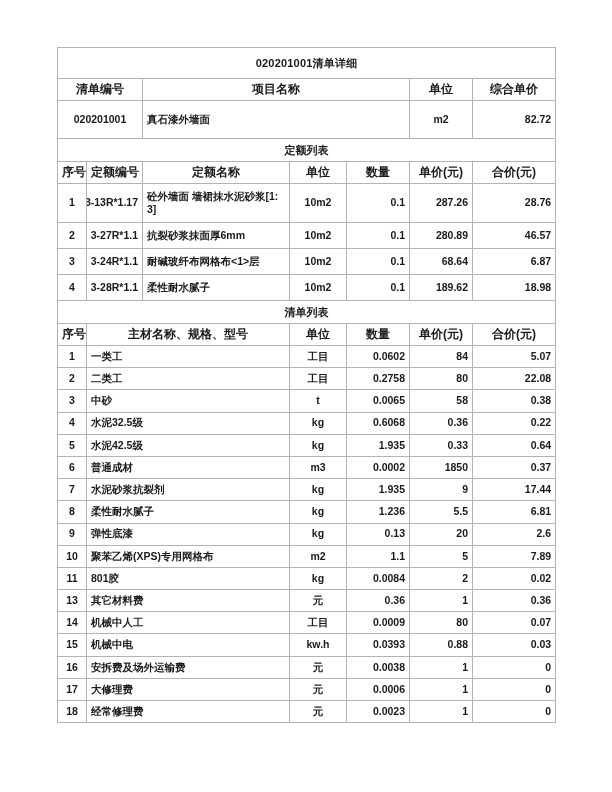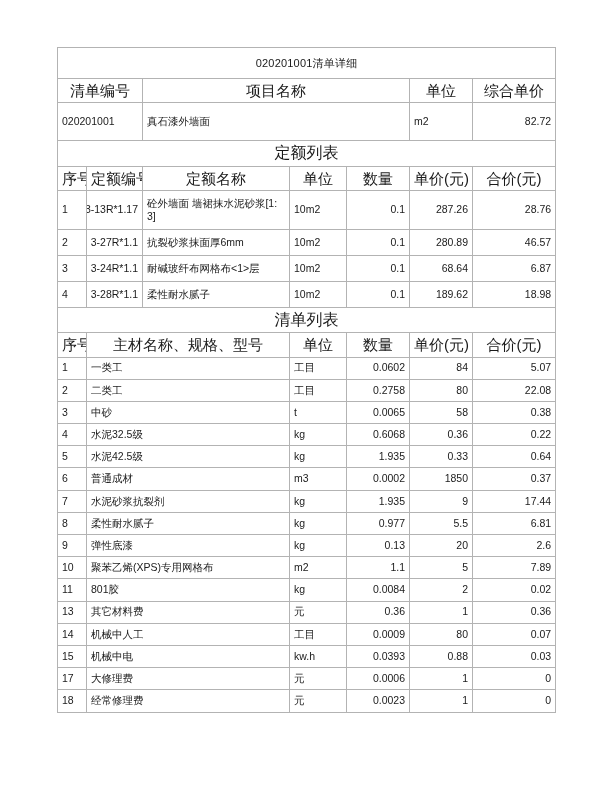--- a/index.html
+++ b/index.html
@@ -18,20 +18,21 @@
     position: relative;
     width: 612px;
     height: 792px;
     background: #ffffff;
   }
   .sheet {
     position: absolute;
     left: 57px;
     top: 47px;
     width: 498px;
+    font-weight: bold;
   }
   table.grid {
     border-collapse: collapse;
     table-layout: fixed;
     width: 498px;
     font-size: 10.5px;
   }
   table.grid td {
     border: 1px solid #b3b3b3;
     padding: 2px 4px;
@@ -43,28 +44,28 @@
   }
   td.title-cell {
     text-align: center;
     height: 26px;
     font-size: 11px;
     letter-spacing: 0.2px;
   }
   td.section-cell {
     text-align: center;
     height: 18px;
-    font-size: 16px;
+    font-size: 11px;
   }
   td.hdr {
     text-align: center;
     height: 17px;
-    font-size: 15px;
-  }
-  td.ctr { }
+    font-size: 12px;
+  }
+  td.ctr { text-align: center; }
   td.lft { text-align: left; }
   td.rgt { text-align: right; }
 
   tr.top-data td { height: 33px; }
   tr.def-row td { height: 21px; }
   tr.def-row-tall td { height: 34px; }
   tr.item-row td { height: 17.2px; }
 
   
   td.code-cell {
@@ -248,21 +249,21 @@
             <td class="lft" colspan="2">水泥砂浆抗裂剂</td>
             <td class="ctr">kg</td>
             <td class="rgt">1.935</td>
             <td class="rgt">9</td>
             <td class="rgt">17.44</td>
           </tr>
           <tr class="item-row">
             <td class="ctr">8</td>
             <td class="lft" colspan="2">柔性耐水腻子</td>
             <td class="ctr">kg</td>
-            <td class="rgt">0.977</td>
+            <td class="rgt">1.236</td>
             <td class="rgt">5.5</td>
             <td class="rgt">6.81</td>
           </tr>
           <tr class="item-row">
             <td class="ctr">9</td>
             <td class="lft" colspan="2">弹性底漆</td>
             <td class="ctr">kg</td>
             <td class="rgt">0.13</td>
             <td class="rgt">20</td>
             <td class="rgt">2.6</td>
@@ -301,20 +302,28 @@
           </tr>
           <tr class="item-row">
             <td class="ctr">15</td>
             <td class="lft" colspan="2">机械中电</td>
             <td class="ctr">kw.h</td>
             <td class="rgt">0.0393</td>
             <td class="rgt">0.88</td>
             <td class="rgt">0.03</td>
           </tr>
           <tr class="item-row">
+            <td class="ctr">16</td>
+            <td class="lft" colspan="2">安拆费及场外运输费</td>
+            <td class="ctr">元</td>
+            <td class="rgt">0.0038</td>
+            <td class="rgt">1</td>
+            <td class="rgt">0</td>
+          </tr>
+          <tr class="item-row">
             <td class="ctr">17</td>
             <td class="lft" colspan="2">大修理费</td>
             <td class="ctr">元</td>
             <td class="rgt">0.0006</td>
             <td class="rgt">1</td>
             <td class="rgt">0</td>
           </tr>
           <tr class="item-row">
             <td class="ctr">18</td>
             <td class="lft" colspan="2">经常修理费</td>

